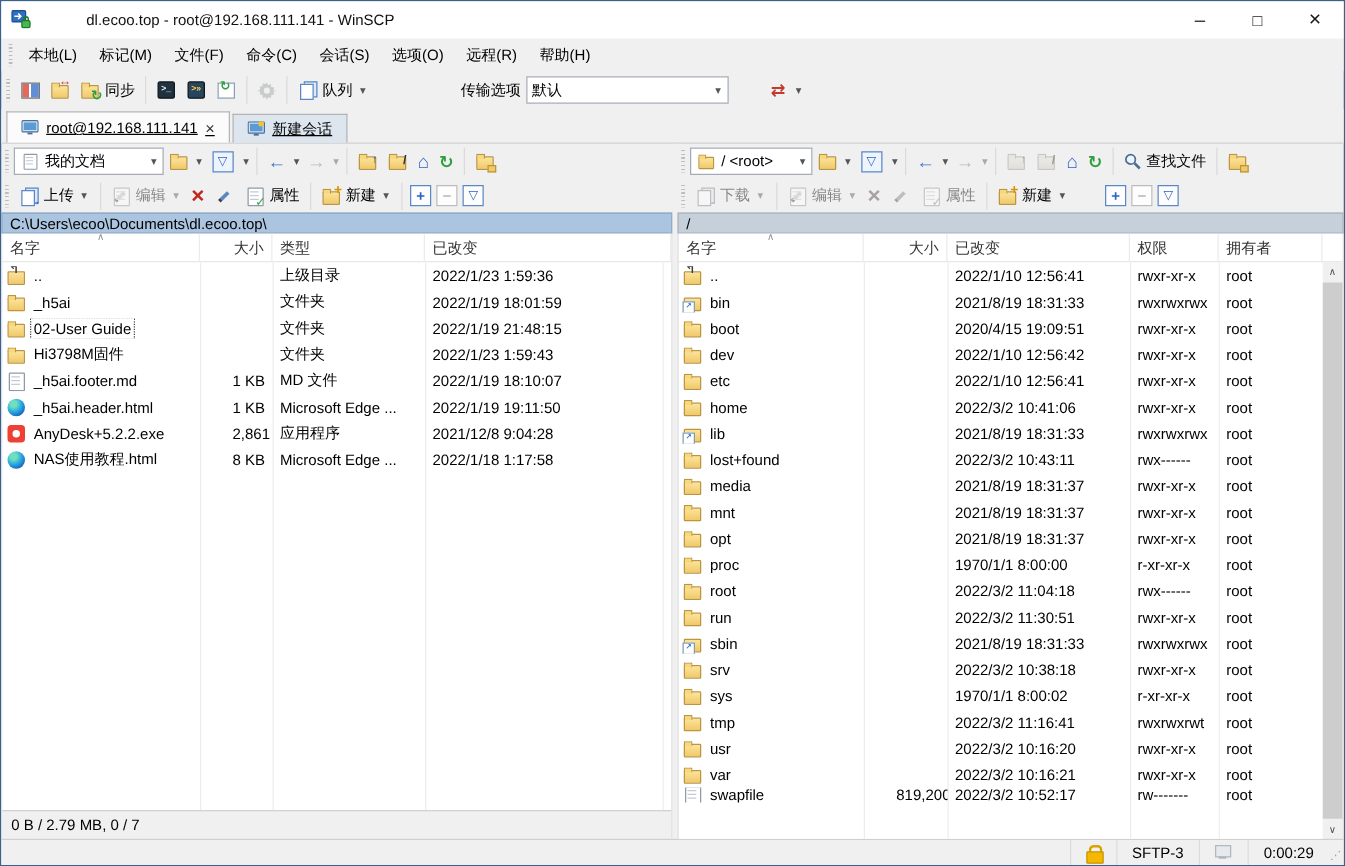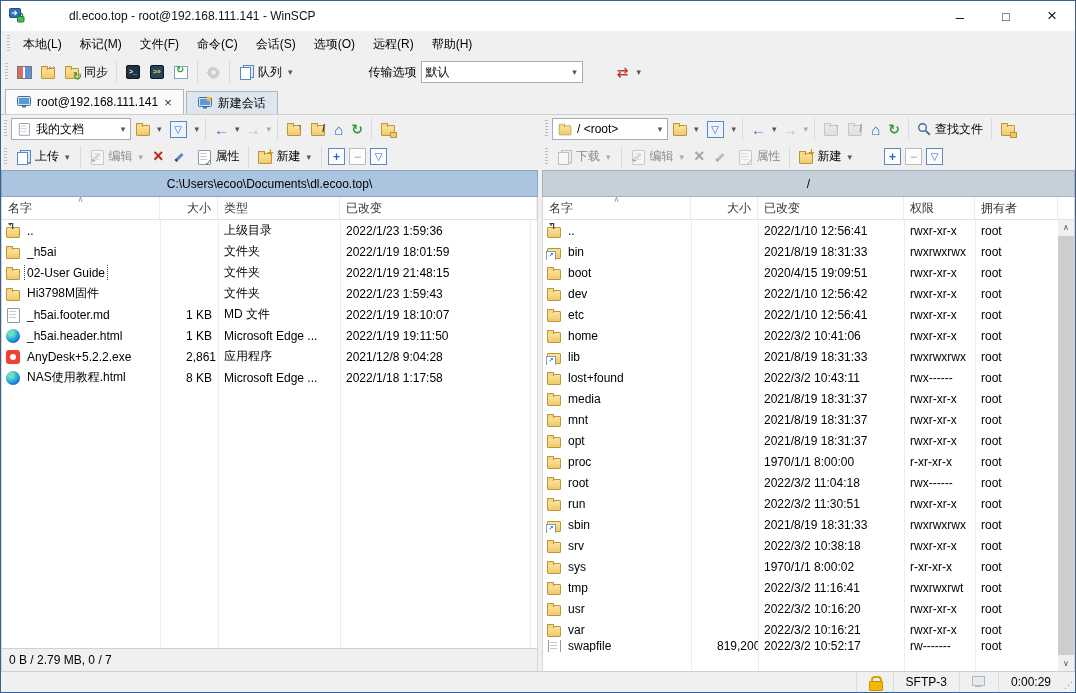--- a/index.html
+++ b/index.html
@@ -75,42 +75,42 @@
   .g-x::before { content:"×"; font-size:18px; font-weight:bold; color:#c0271f; line-height:14px; }
   .pencil { position:absolute; width:10px; height:3px; background:linear-gradient(90deg,#444 0 2px,#e7b73c 2px); transform:rotate(-45deg); left:2px; top:7px; }
   .sqbtn { width:17px; height:17px; border:1px solid #5b87c5; background:#fdfdfd; display:inline-flex; align-items:center; justify-content:center;
     color:#2a62c9; font-weight:bold; font-size:12px; margin:0 2px; }
   .sqbtn.disq { border-color:#bcbcbc; color:#bcbcbc; }
   .g-plus::before { content:"+"; }
   .g-minus::before { content:"−"; }
   .g-filterv::before { content:"▽"; font-size:10px; }
 
   
-  .tabbar { height:28px; background:#f0f0f0; display:flex; align-items:flex-end; padding-left:4px; border-bottom:1px solid #cfcfcf; flex:0 0 auto; }
+  .tabbar { height:28px; background:#f0f0f0; display:flex; align-items:flex-end; padding-left:4px; border-bottom:1px solid #cfcfcf; flex:0 0 auto;text-decoration:underline; }
   .tab { height:25px; display:flex; align-items:center; gap:6px; padding:0 11px; border:1px solid #b5b5b5; border-bottom:none; margin-right:2px; }
   .tab.active { background:#fbfbfb; position:relative; }
   .tab.inactive { background:#dde5ee; height:23px; }
   .tab-close::before { content:"×"; font-size:13px; color:#333; }
 
   
   .main { flex:1; display:flex; min-height:0; }
   .panel { display:flex; flex-direction:column; min-width:0; }
   .panel.left { width:537px; flex:0 0 537px; }
   .divider { width:4px; background:#f0f0f0; flex:0 0 4px; }
   .panel.right { flex:1; }
 
   .ptb { height:28px; display:flex; align-items:center; padding:0 1px; flex:0 0 auto; }
   .ptb2 { height:27px; }
   .combo { height:22px; background:#fff; border:1px solid #a5acb5; display:flex; align-items:center; padding-left:4px; gap:4px; }
   .combo .carr { margin-left:auto; width:14px; display:flex; justify-content:center; }
   .combo-left { width:120px; }
-  .combo-right { width:116px; }
+  .combo-right { width:98px; }
   .combo-preset { width:162px; margin-left:4px;font-family:Liberation Serif, serif; }
 
-  .pathbar { height:27px; display:flex; align-items:center; padding:0 6px; border:1px solid #8ca5c0; flex:0 0 auto; white-space:nowrap; overflow:hidden;justify-content:center; }
+  .pathbar { height:17px; display:flex; align-items:center; padding:0 6px; border:1px solid #8ca5c0; flex:0 0 auto; white-space:nowrap; overflow:hidden; }
   .pathbar.active { background:#abc4e0; }
   .pathbar.inactive { background:#c6d0da; border-color:#a9b2bc; }
 
   
   .flist { flex:1; display:flex; flex-direction:column; background:#fff; min-height:0; border-left:1px solid #d6d6d6; border-right:1px solid #d6d6d6;justify-content:center; }
   .fhead { height:23px; display:grid; align-items:center; background:#fff; border-bottom:1px solid #e2e2e2; color:#333; flex:0 0 auto; }
   .hc { padding:0 6px; border-right:1px solid #ececec; height:100%; display:flex; align-items:center; position:relative; white-space:nowrap; overflow:hidden; }
   .hc.hsize { justify-content:flex-end; }
   .sort-ind { position:absolute; top:-2px; left:50%; transform:translateX(-50%); font-size:8px; color:#909090; }
   .g-sortup::before { content:"∧"; }

